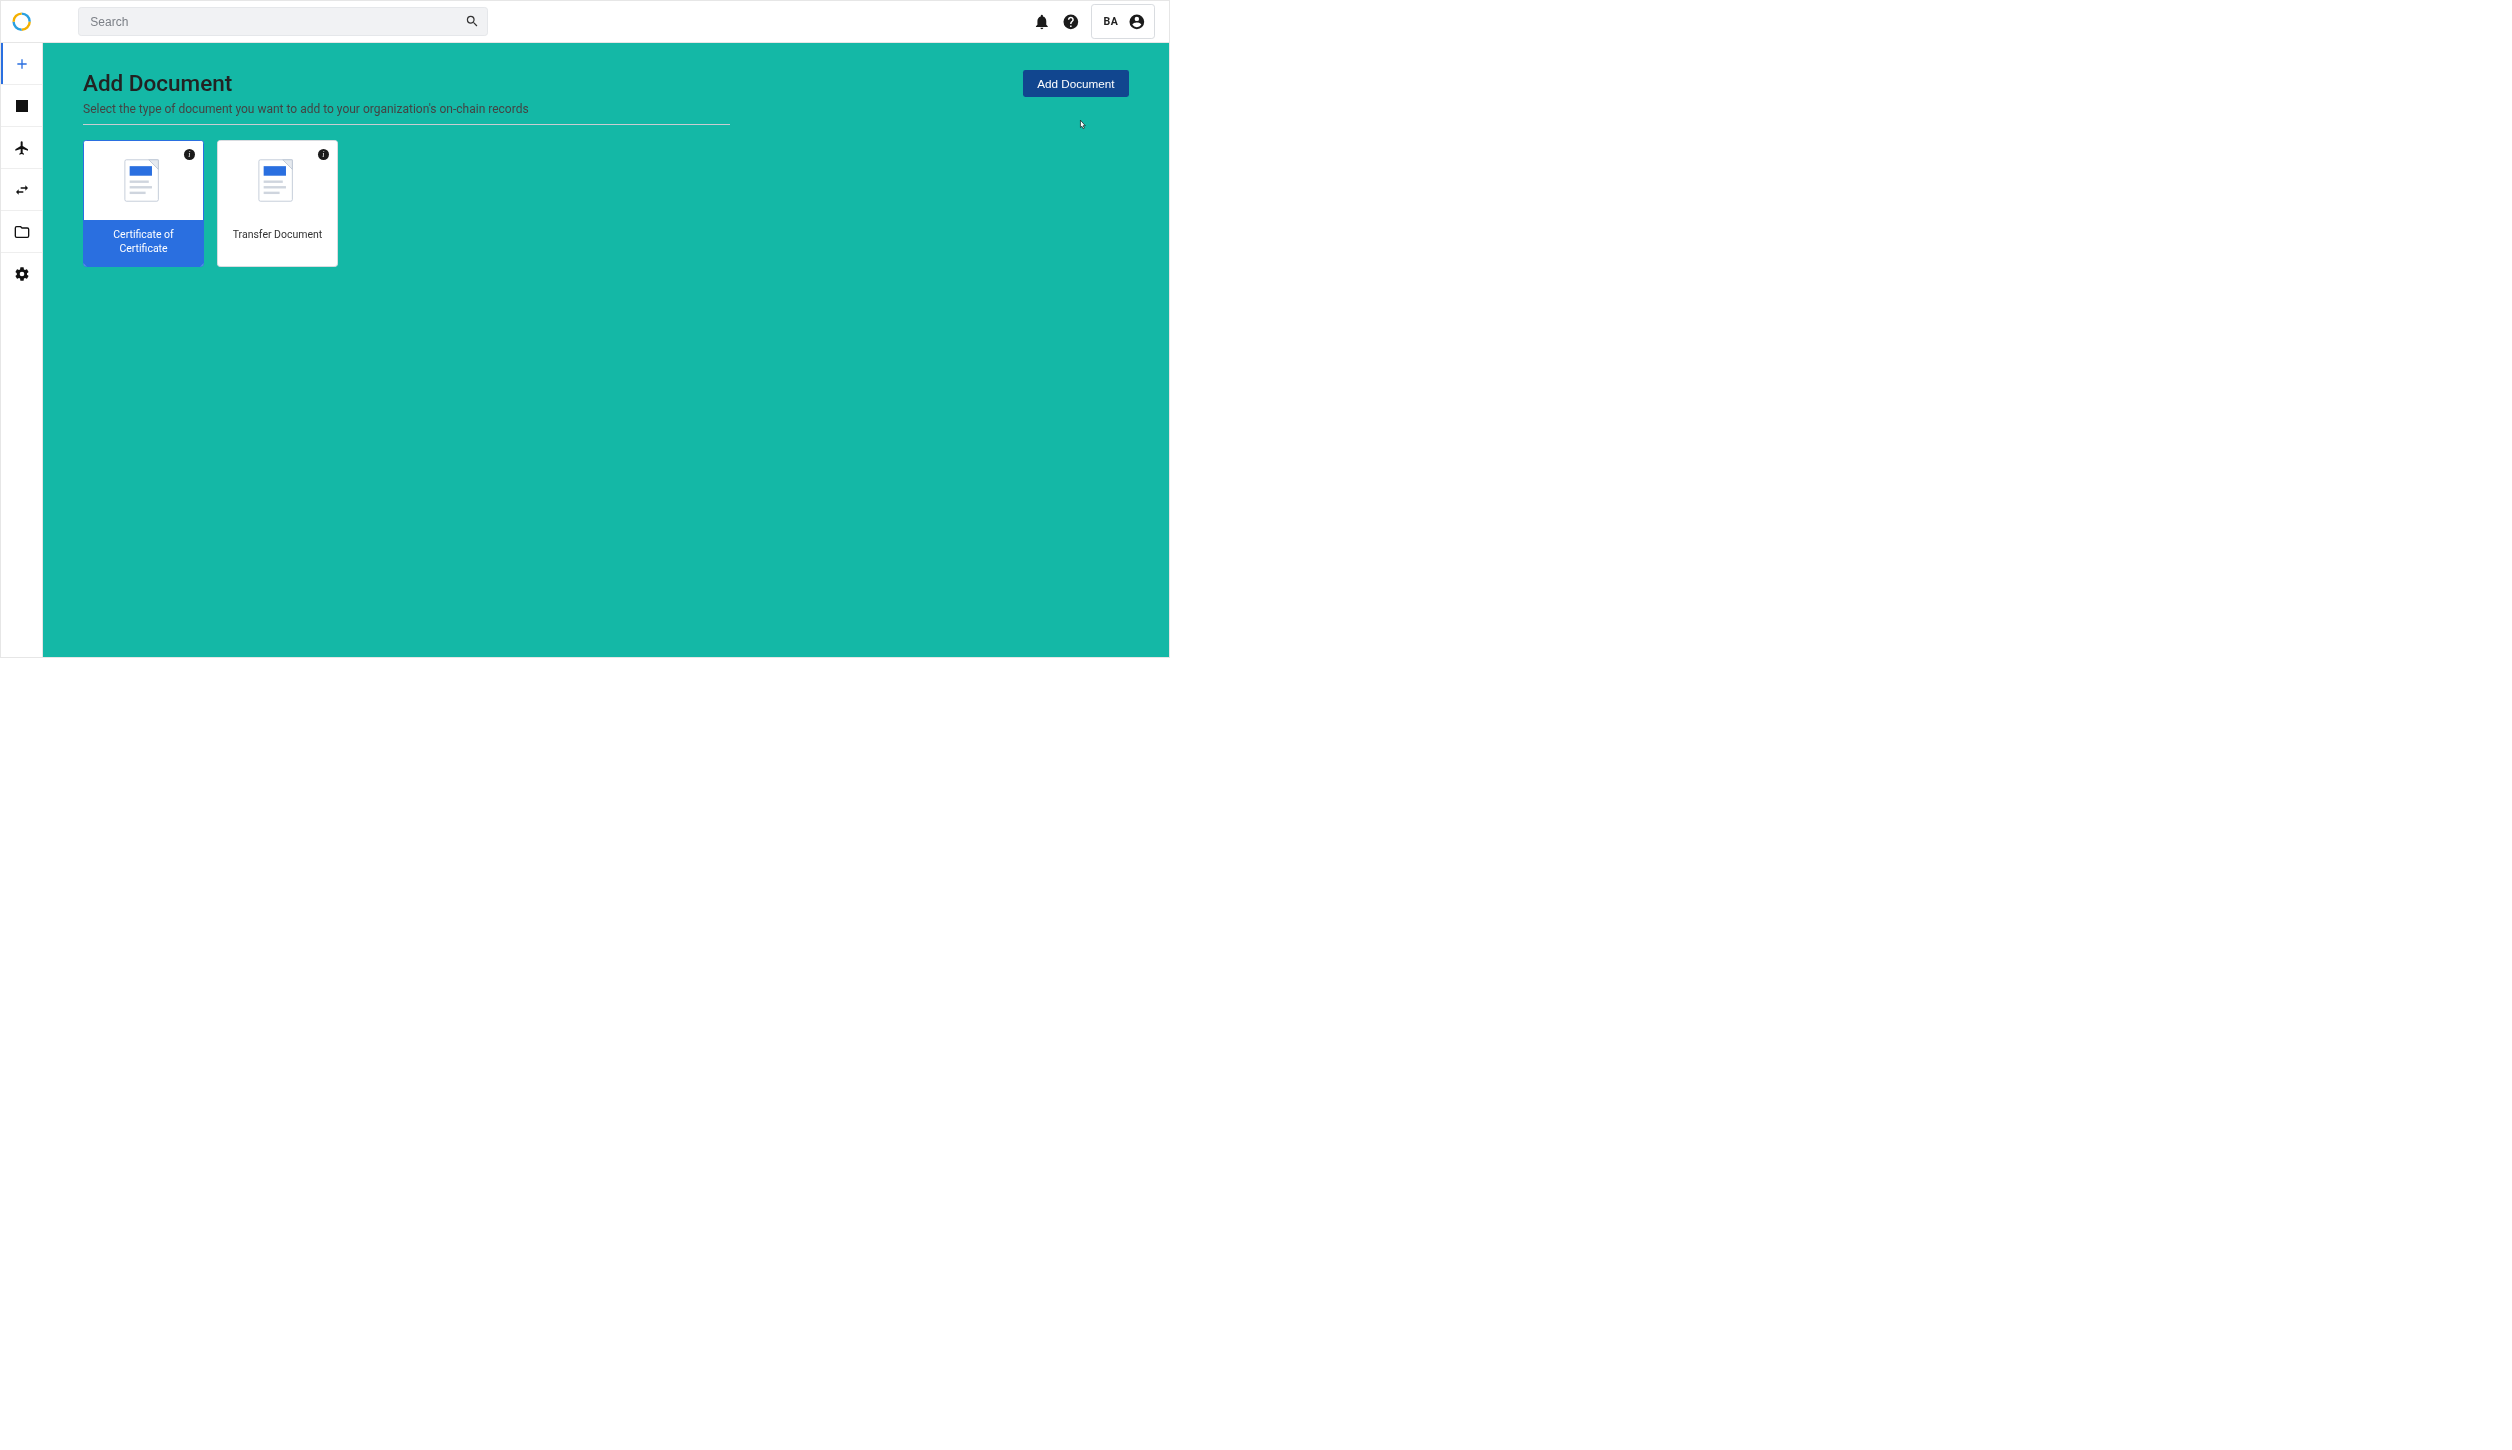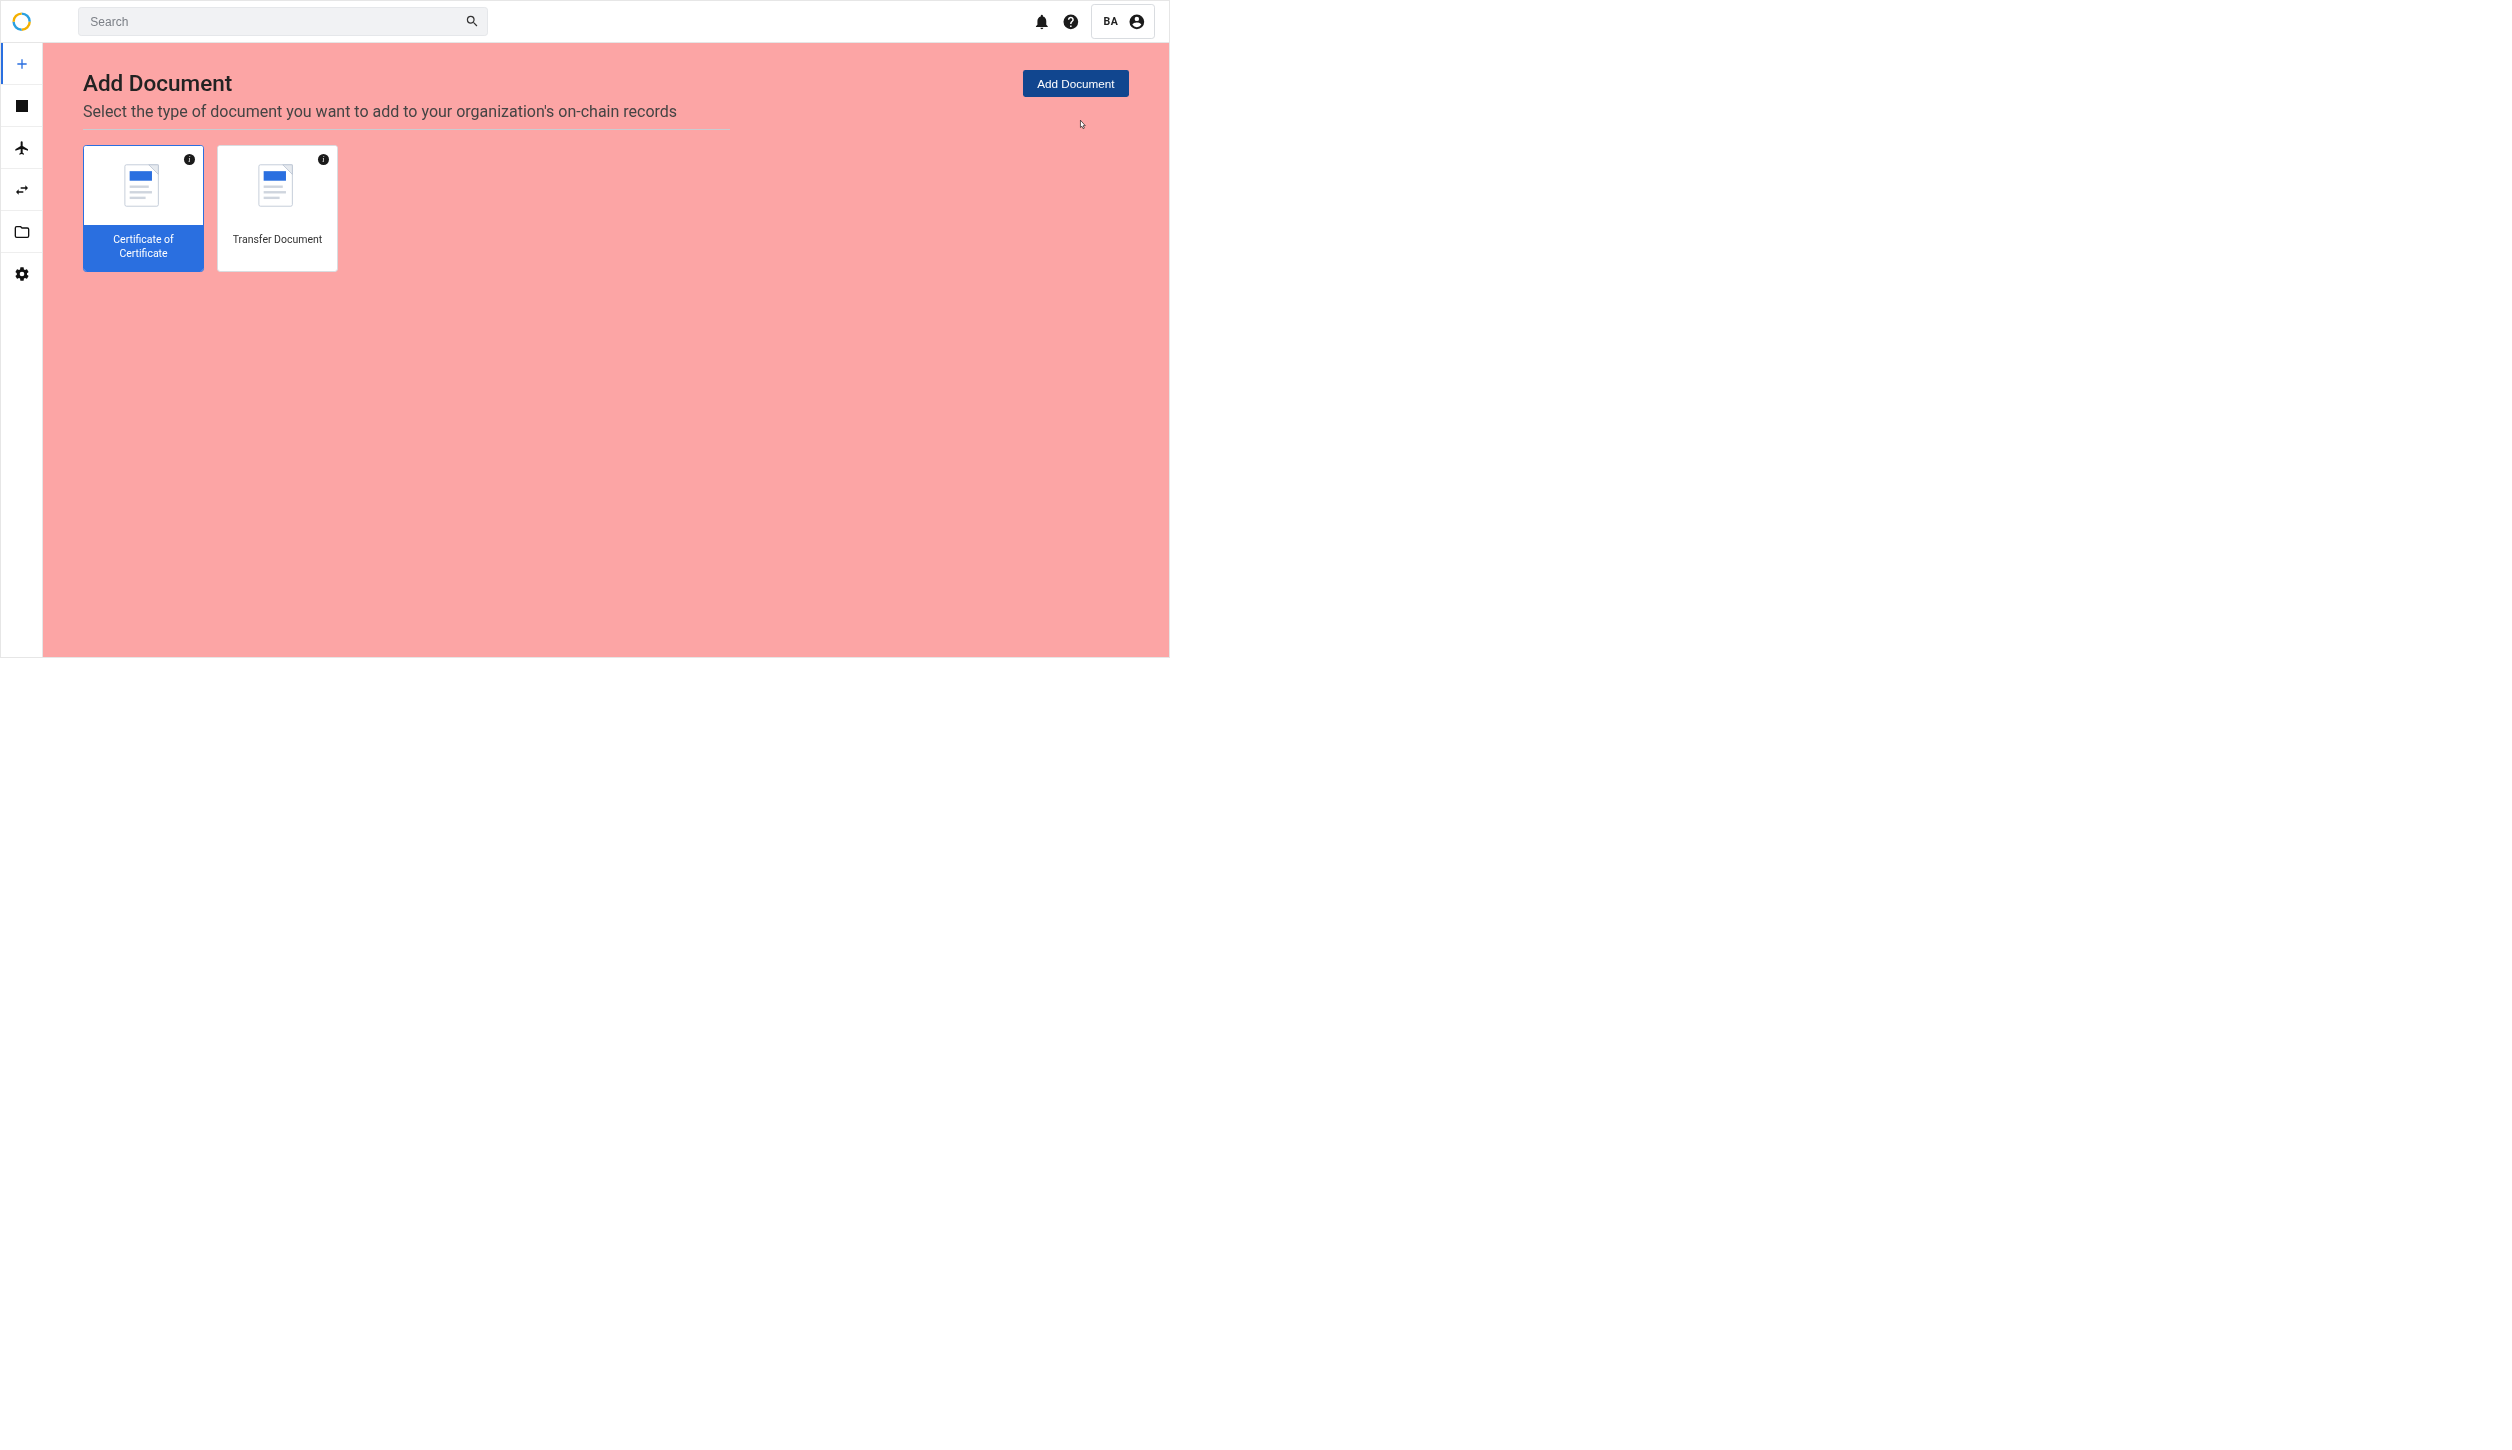--- a/index.html
+++ b/index.html
@@ -31,24 +31,24 @@
 
   
   .rail { width:42px; border-right:0.8px solid #e6e6e6; background:#fff; display:flex; flex-direction:column; }
   .rail-item { height:42px; display:flex; align-items:center; justify-content:center; border-bottom:0.8px solid #eee; cursor:pointer; position:relative; }
   .rail-item:last-child { border-bottom:none; }
   .rail-item svg { width:16px; height:16px; fill:#111; }
   .rail-item.active svg { fill:#2a6fe0; }
   .rail-item.active::before { content:""; position:absolute; left:0; top:0; bottom:0; width:2.4px; background:#2a6fe0; }
 
   
-  .main { flex:1; background:#fca5a5; overflow:auto; padding:27px 40px; }
+  .main { flex:1; background:#14b8a6; overflow:auto; padding:27px 40px; }
   .page-header { display:flex; align-items:flex-start; justify-content:space-between; }
   .page-title { font-size:22.5px; font-weight:500; color:#222; }
-  .page-subtitle { margin-top:6.4px; font-size:16px; color:#444; }
+  .page-subtitle { margin-top:6.4px; font-size:12px; color:#444; }
   .primary-btn { background:#11468f; color:#fff; border:none; border-radius:2.4px; height:27px; padding:0 14.5px; font-size:11.7px; cursor:pointer; }
 
   .section-label { margin-top:27px; font-size:12px; color:#333; }
   .section-rule { margin-top:8px; border:none; border-top:0.8px solid #c9ccd1; width:647px; }
 
   .cards { display:flex; gap:13px; margin-top:14.5px; }
   .card { width:121px; border:0.8px solid #d9dce0; border-radius:3.2px; background:#fff; cursor:pointer; display:flex; flex-direction:column; overflow:hidden; position:relative; }
   .card .thumb { height:79px; display:flex; align-items:center; justify-content:center; background:#fff; }
   .card .label { padding:8px 6.4px 11.3px; text-align:center; font-size:10.5px; color:#333; line-height:1.3; }
 

